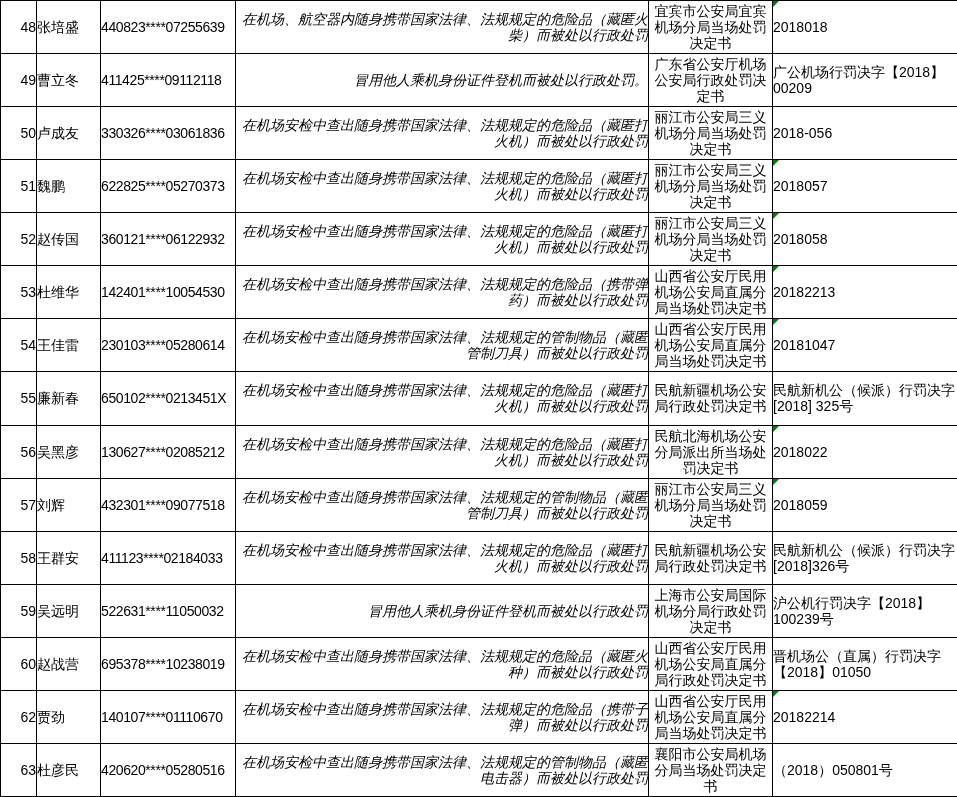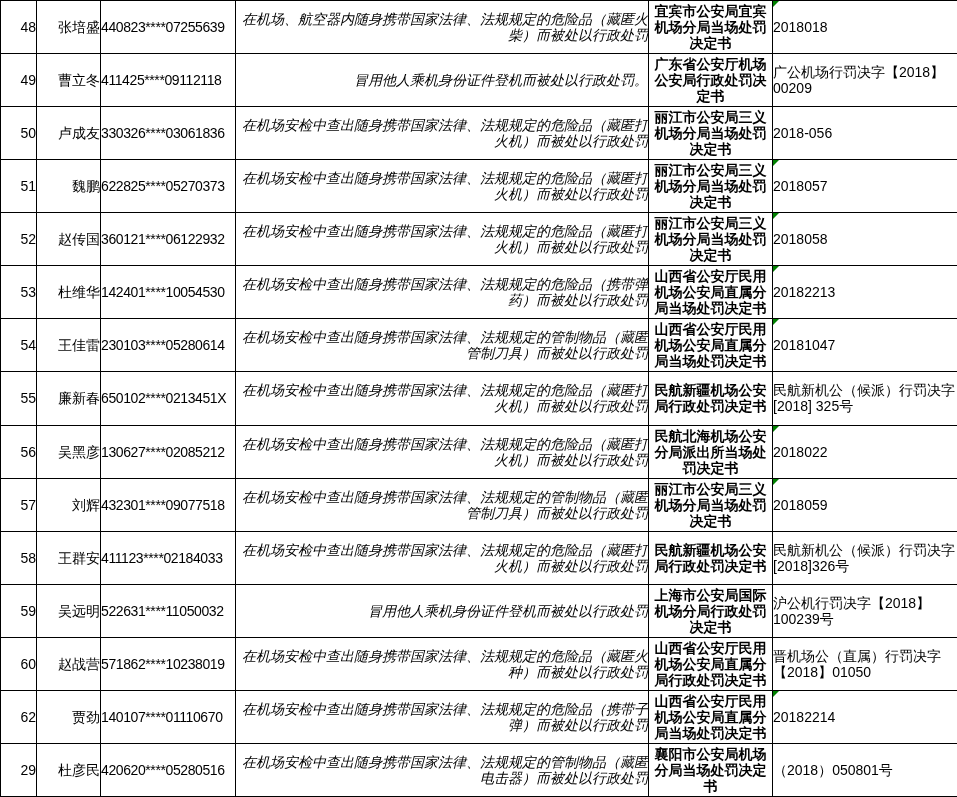--- a/index.html
+++ b/index.html
@@ -25,38 +25,37 @@
     border: 1px solid #000000;
     vertical-align: middle;
     position: relative;
     overflow: hidden;
     padding: 0;
     font-size: 14px;
     line-height: 16px;
   }
   tr.row { height: 49.81px; }
   td.col-index  { text-align: right; }
-  td.col-name   { text-align: right; }
+  td.col-name   { text-align: left; }
   td.col-id {
     text-align: left;
     font-size: 13px;
     letter-spacing: -0.4px;
     white-space: nowrap;
   }
   td.col-violation {
     text-align: right;
     padding: 0 2px 0 3px;
     line-height: 21px;
     font-style: italic;
   }
   td.col-authority {
     text-align: center;
     padding: 0 2px;
     line-height: 16px;
-    font-weight: bold;
   }
   td.col-doc {
     text-align: left;
     padding: 0 2px 0 3px;
     line-height: 19px;
   }
   .green-flag {
     position: absolute;
     top: 0;
     left: 0;
@@ -172,35 +171,35 @@
           <td class="col-index"><span>59</span></td>
           <td class="col-name"><span>吴远明</span></td>
           <td class="col-id"><span>522631****11050032</span></td>
           <td class="col-violation"><span>冒用他人乘机身份证件登机而被处以行政处罚</span></td>
           <td class="col-authority"><span>上海市公安局国际机场分局行政处罚决定书</span></td>
           <td class="col-doc"><span>沪公机行罚决字【2018】100239号</span></td>
         </tr>
         <tr class="row">
           <td class="col-index"><span>60</span></td>
           <td class="col-name"><span>赵战营</span></td>
-          <td class="col-id"><span>571862****10238019</span></td>
+          <td class="col-id"><span>695378****10238019</span></td>
           <td class="col-violation"><span>在机场安检中查出随身携带国家法律、法规规定的危险品（藏匿火种）而被处以行政处罚</span></td>
           <td class="col-authority"><span>山西省公安厅民用机场公安局直属分局行政处罚决定书</span></td>
           <td class="col-doc"><span>晋机场公（直属）行罚决字【2018】01050</span></td>
         </tr>
         <tr class="row">
           <td class="col-index"><span>62</span></td>
           <td class="col-name"><span>贾劲</span></td>
           <td class="col-id"><span>140107****01110670</span></td>
           <td class="col-violation"><span>在机场安检中查出随身携带国家法律、法规规定的危险品（携带子弹）而被处以行政处罚</span></td>
           <td class="col-authority"><span>山西省公安厅民用机场公安局直属分局当场处罚决定书</span></td>
           <td class="col-doc"><span class="green-flag" style="border-top-color: rgb(0, 128, 0);"></span><span>20182214</span></td>
         </tr>
         <tr class="row">
-          <td class="col-index"><span>29</span></td>
+          <td class="col-index"><span>63</span></td>
           <td class="col-name"><span>杜彦民</span></td>
           <td class="col-id"><span>420620****05280516</span></td>
           <td class="col-violation"><span>在机场安检中查出随身携带国家法律、法规规定的管制物品（藏匿电击器）而被处以行政处罚</span></td>
           <td class="col-authority"><span>襄阳市公安局机场分局当场处罚决定书</span></td>
           <td class="col-doc"><span>（2018）050801号</span></td>
         </tr>
       </tbody>
   </table>
 </div>
 

